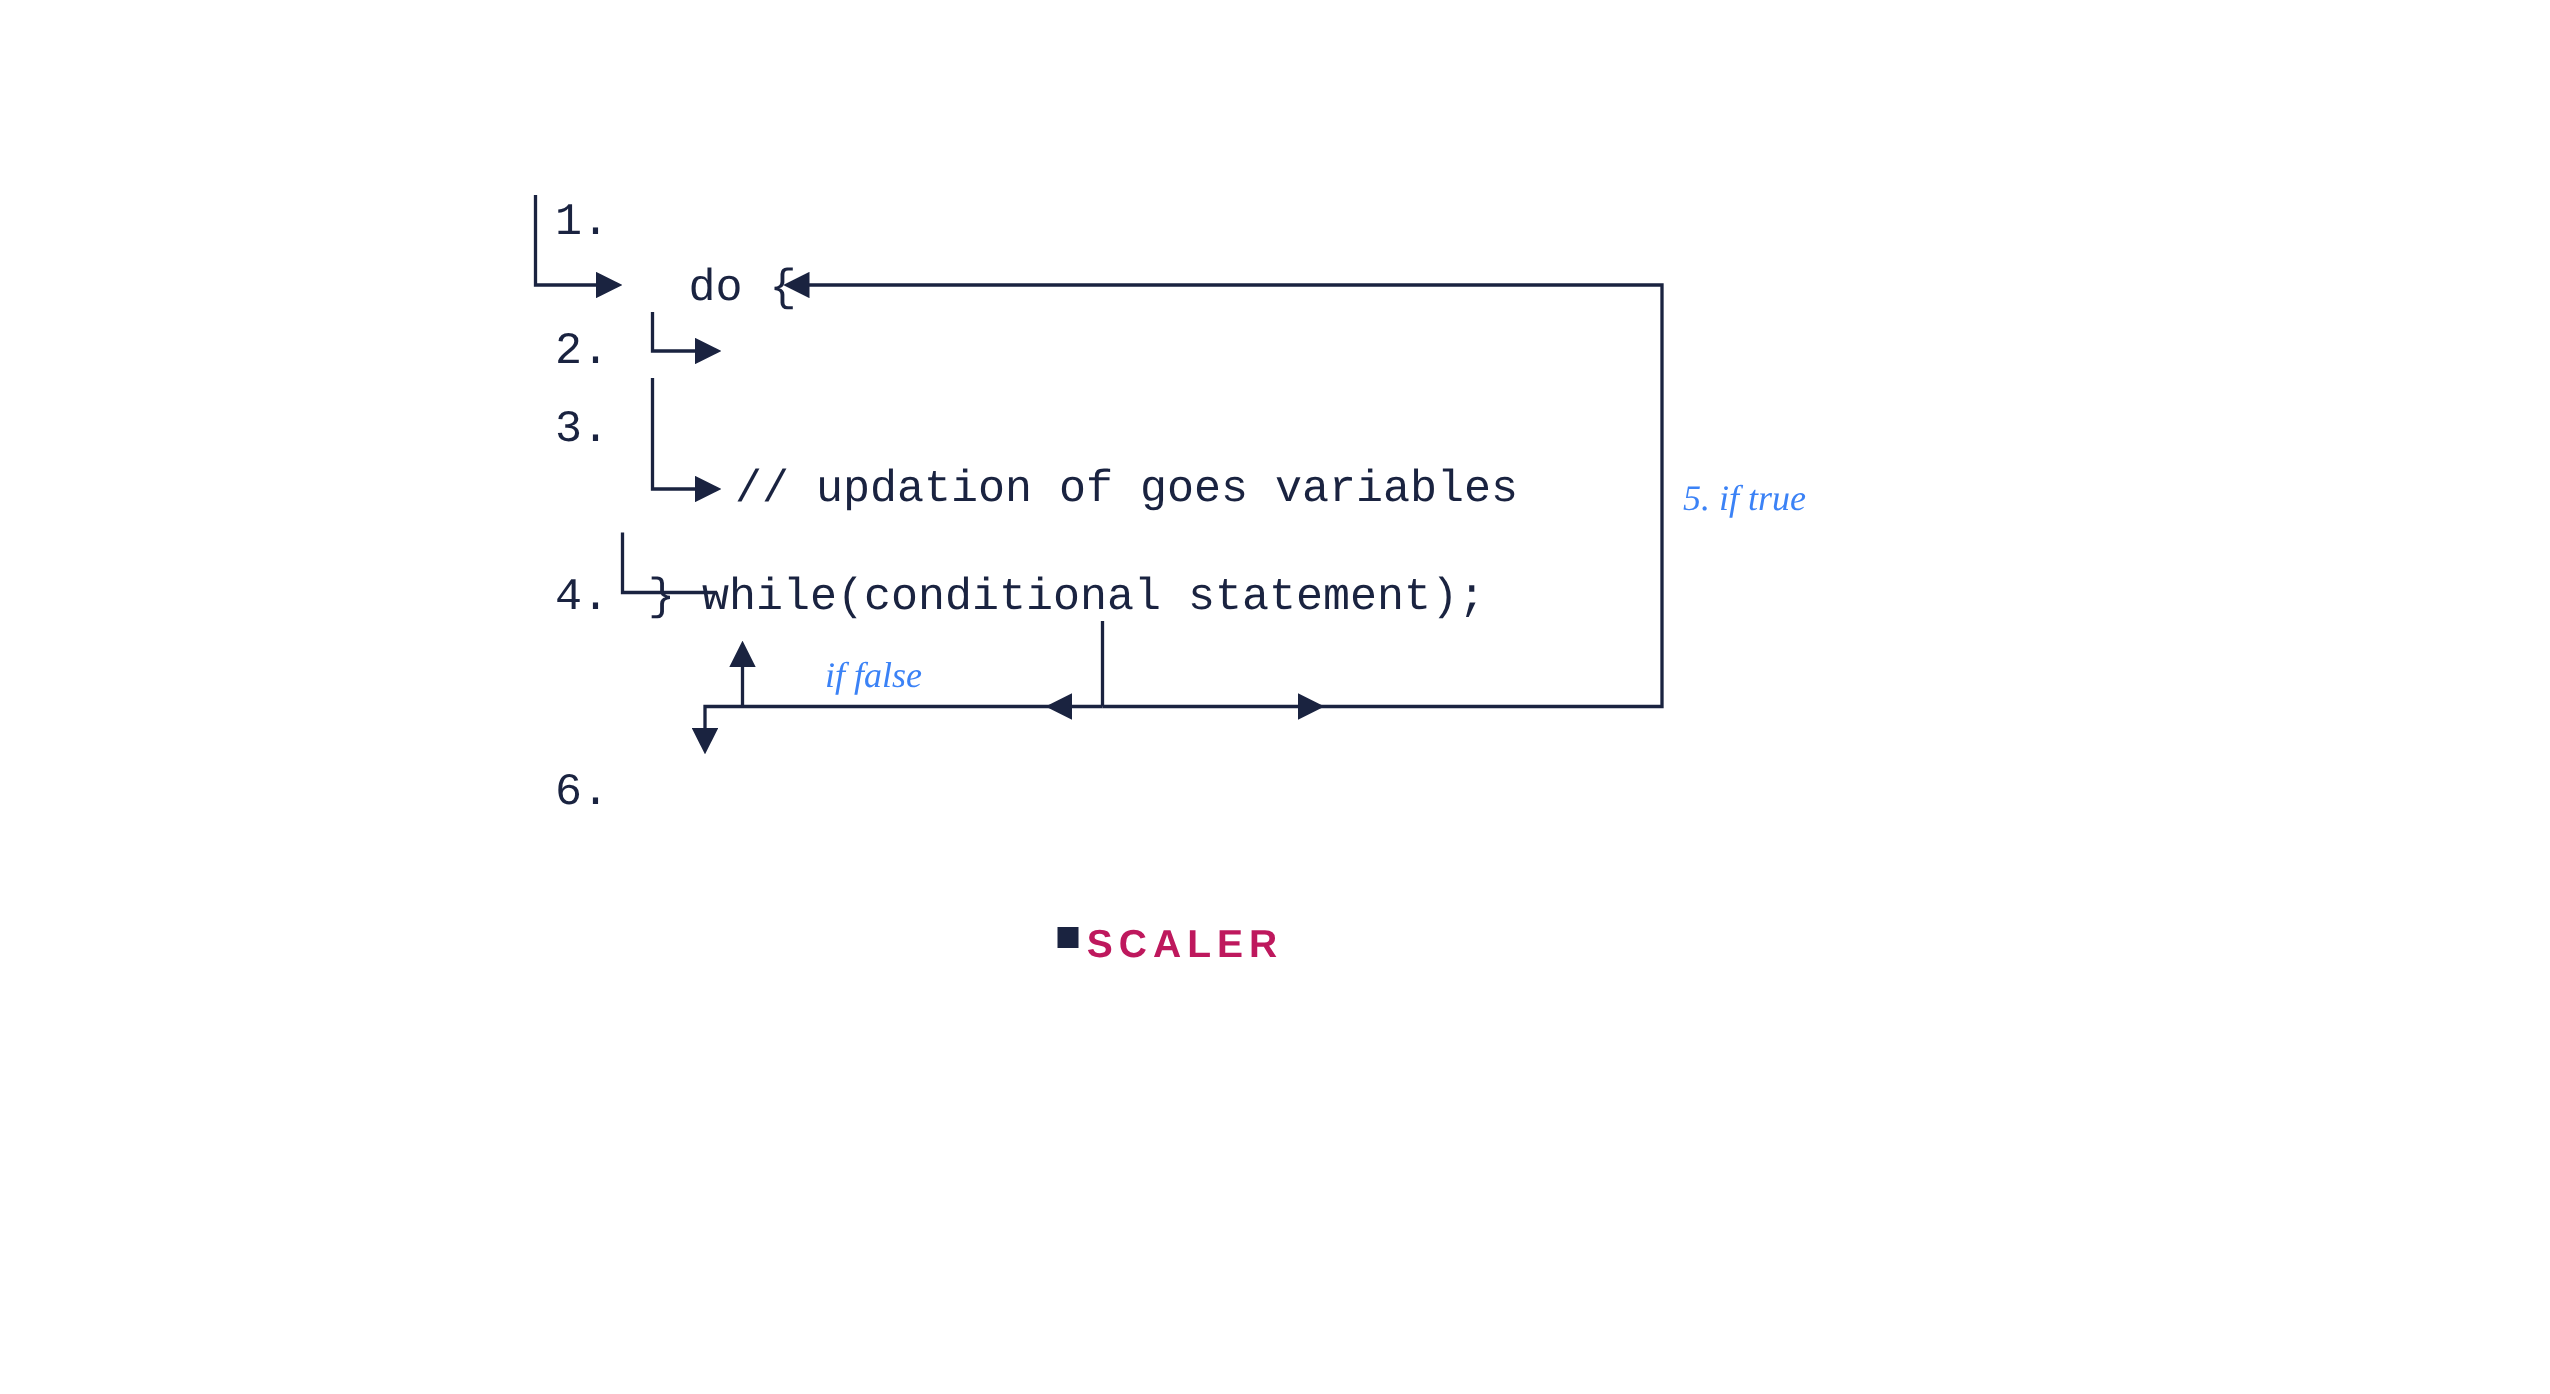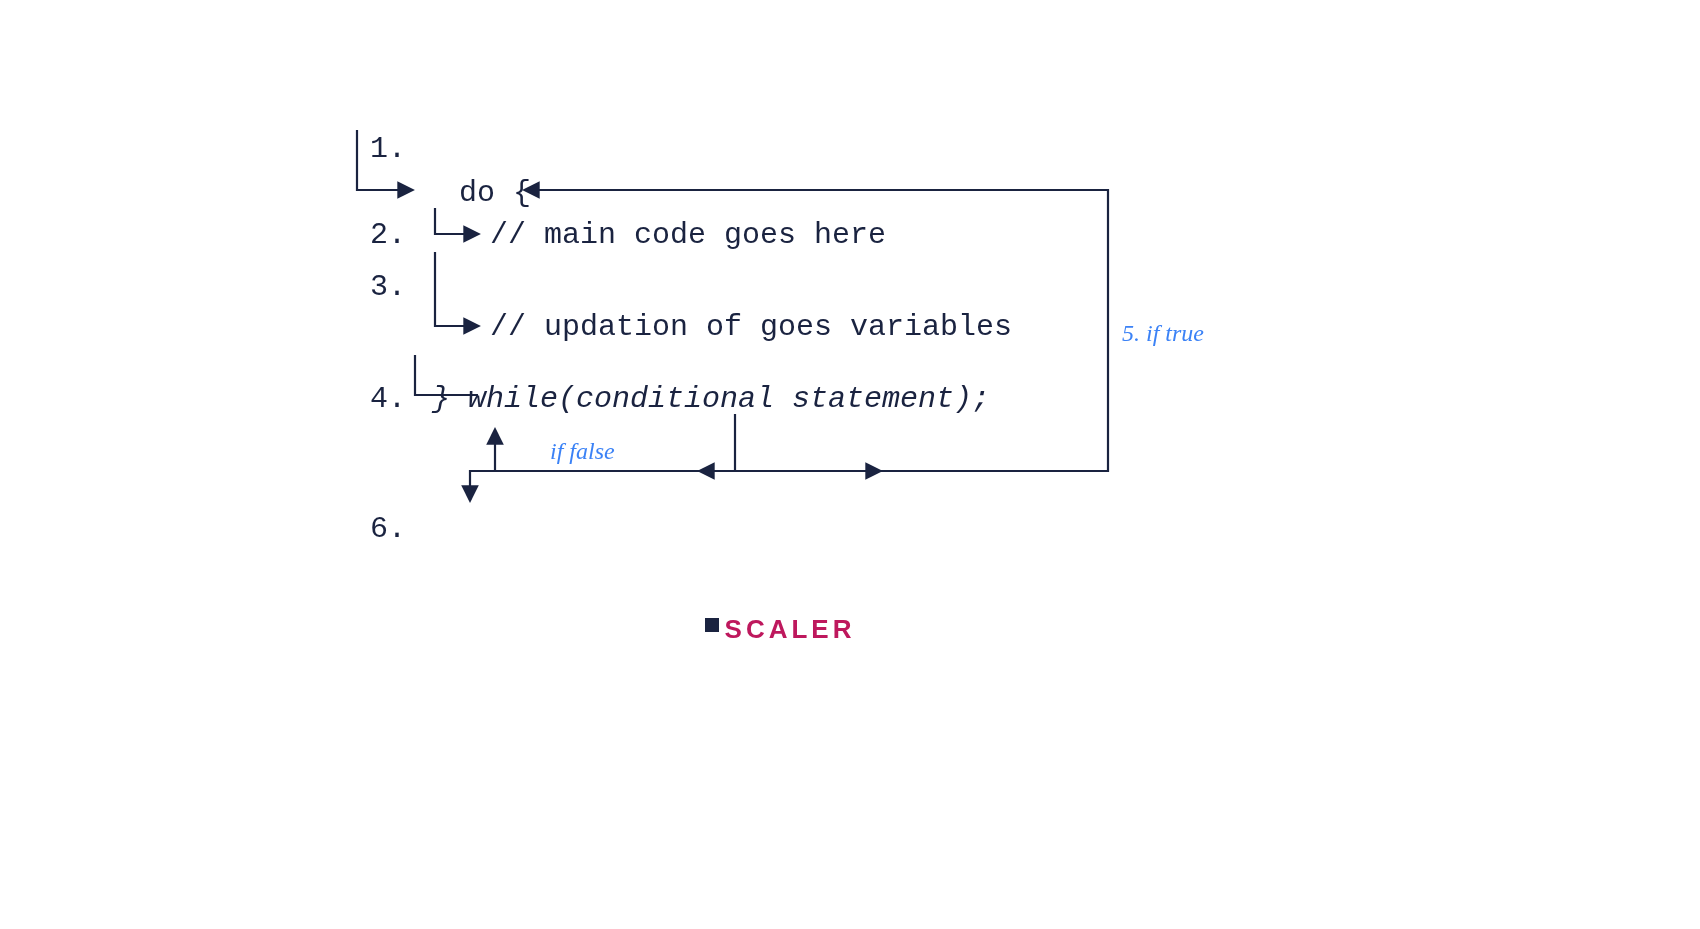--- a/index.html
+++ b/index.html
@@ -110,23 +110,22 @@
     </g>
   </svg>
 
   <div class="num" style="left:370px; top:132px;">1.</div>
   <div class="num" style="left:370px; top:218px;">2.</div>
   <div class="num" style="left:370px; top:270px;">3.</div>
   <div class="num" style="left:370px; top:382px;">4.</div>
   <div class="num" style="left:370px; top:512px;">6.</div>
 
   <div class="code-line" style="left:422px; top:176px;margin-left:37px;">do {</div>
-  <div class="code-line" style="left:490px; top:218px;">// main code goes here</div>
   <div class="code-line" style="left:490px; top:310px;">// updation of goes variables</div>
-  <div class="code-line" style="left:432px; top:382px;font-style:italic;">} while(conditional statement);</div>
+  <div class="code-line" style="left:432px; top:382px;">} while(conditional statement);</div>
 
   <div class="annot" style="left:1122px; top:320px;">5. if true</div>
   <div class="annot" style="left:550px; top:438px;font-style:italic;">if false</div>
 
   <div class="logo">
     <div>
       <span class="square"></span><span class="scaler">SCALER</span>
     </div>
   </div>
 

